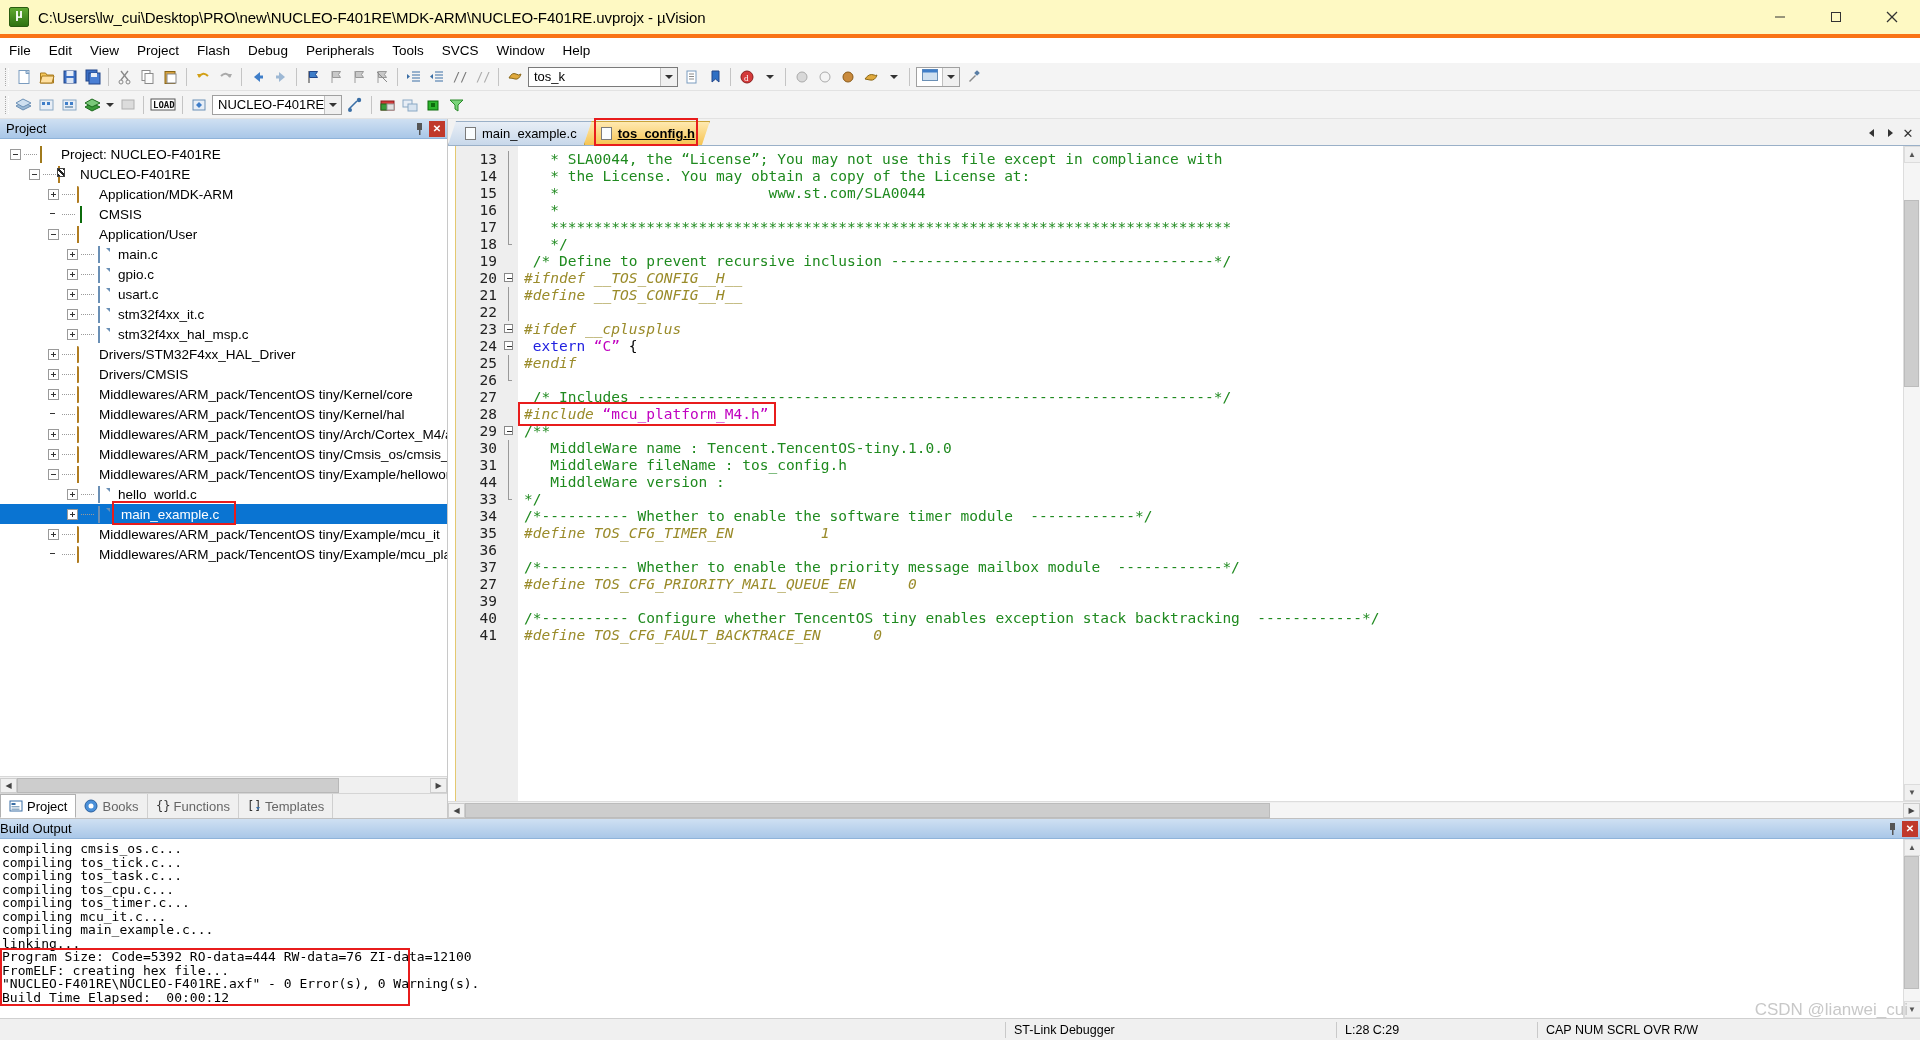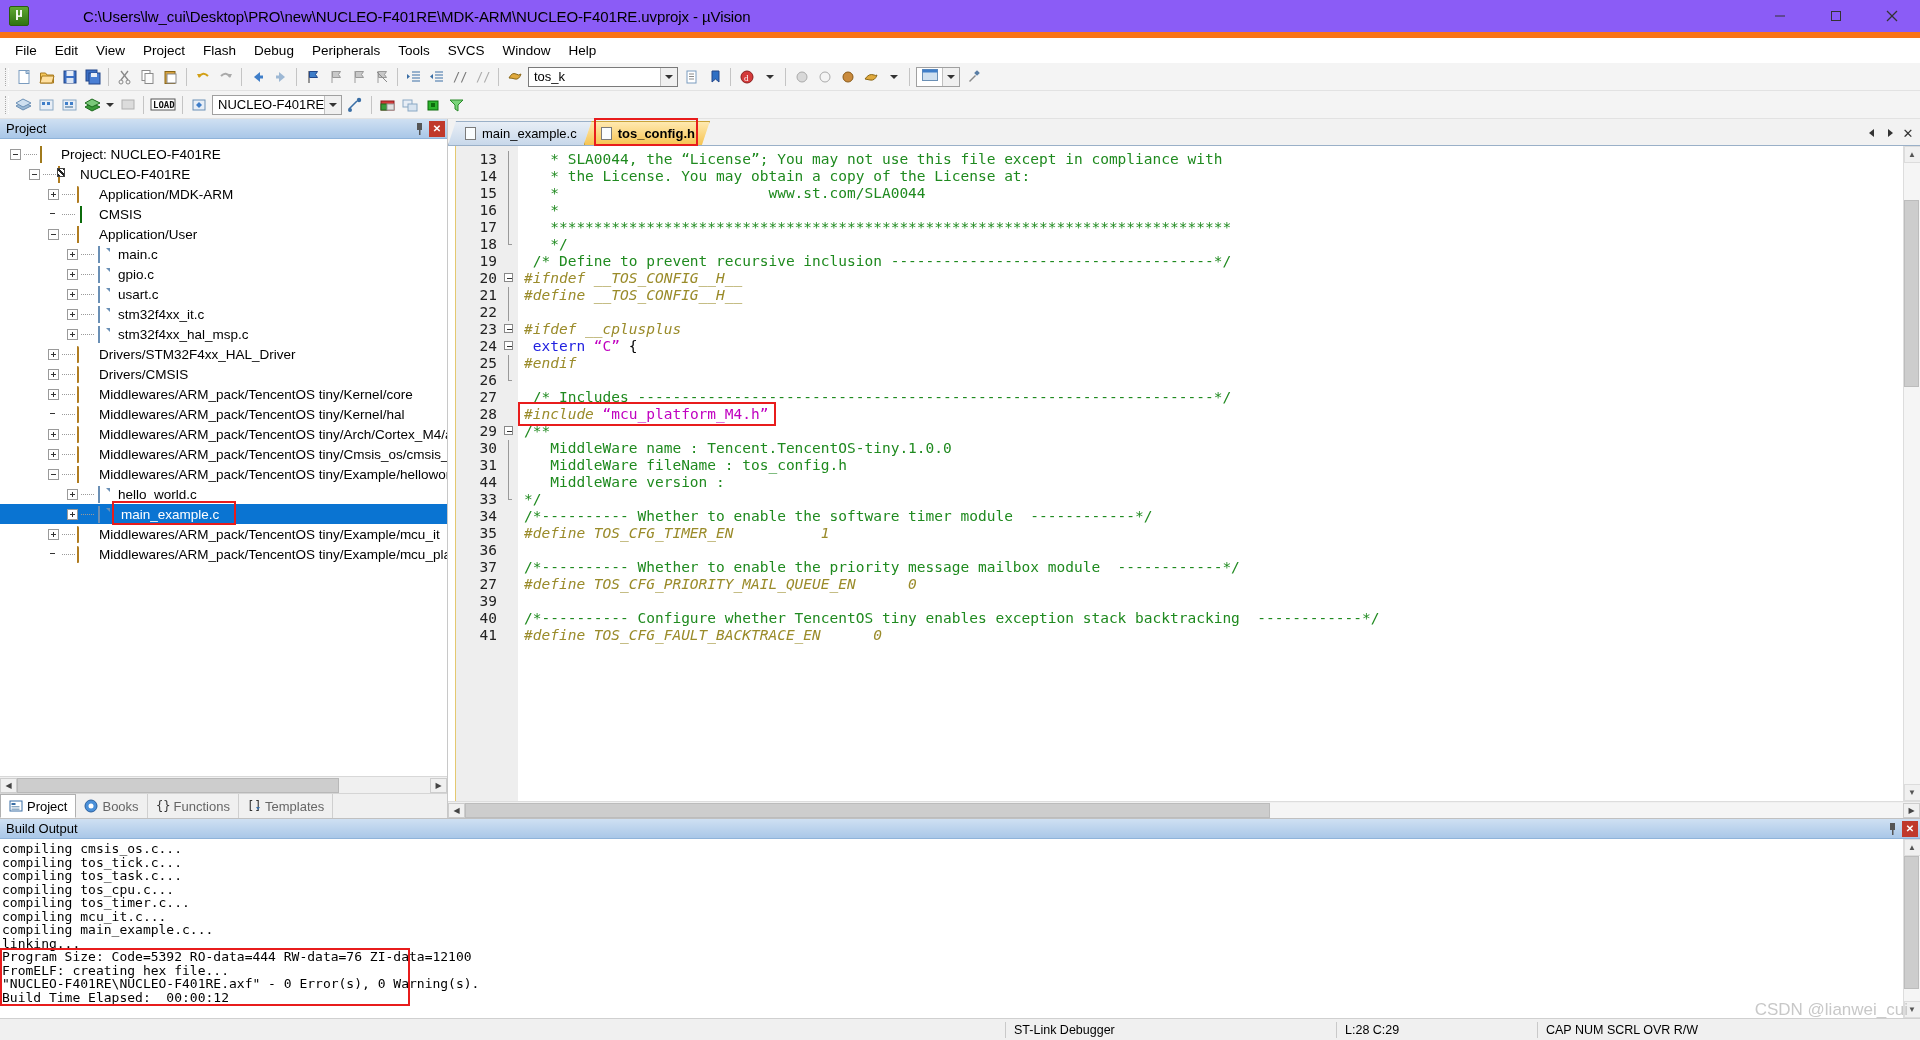--- a/index.html
+++ b/index.html
@@ -15,25 +15,24 @@
   #app {
     width: 1920px; height: 1040px;
     position: relative;
     display: flex; flex-direction: column;
     background: #f0f0f0;
   }
 
   
   .titlebar {
     height: 38px;
-    background: #8b5cf6;
+    background: #fef9c3;
     display: flex; align-items: center;
     flex: 0 0 38px;
-    border-bottom: 6px solid #f97316;
-    gap: 45px;
+    border-bottom: 4px solid #f97316;
   }
   .app-icon {
     width: 20px; height: 20px;
     margin-left: 9px; margin-right: 9px;
     background: linear-gradient(#5fa832,#2f7311);
     border: 1px solid #2a5c10;
     border-radius: 2px;
     position: relative;
     flex: 0 0 20px;
   }
@@ -55,21 +54,20 @@
     display: flex; align-items: center; justify-content: center;
     color: #333;
   }
   .win-btn svg { display:block; }
 
   
   .menubar {
     height: 25px; flex: 0 0 25px;
     background: #ffffff;
     display: flex; align-items: center;
-    padding-left: 6px;
   }
   .menu-item {
     padding: 3px 9px;
     font-size: 13.5px; color: #000;
     white-space: nowrap;
   }
 
   
   .toolbar {
     display: flex; align-items: center;
@@ -367,21 +365,21 @@
   .build-pane {
     flex: 0 0 200px; height: 200px;
     display: flex; flex-direction: column;
     background: #fff;
     border-top: 1px solid #c0c0c0;
   }
   .build-caption {
     height: 20px; flex: 0 0 20px;
     background: linear-gradient(#cfe0f2,#a9c7e8);
     display:flex;align-items:center;
-    font-size:13px;padding-left:6px;
+    font-size:13px;
     border-bottom:1px solid #8fb3d9;
   }
   .build-caption .cap-title{flex:1;}
   .build-body {
     flex: 1 1 auto; min-height:0; position: relative;
     display:flex;
     background:#fff;
   }
   .build-text {
     flex:1 1 auto; min-width:0;
@@ -978,21 +976,21 @@
       </div>
 
       <div class="editor-pane">
         <div class="tabstrip" id="tabstrip">
           <div class="etab">
               <span class="tab-file-ico"></span>
               <span>main_example.c</span>
             </div>
             <div class="etab active">
               <span class="tab-file-ico"></span>
-              <span style="">tos_config.h</span>
+              <span style="text-decoration: underline;">tos_config.h</span>
             </div>
             <div class="tab-scrollers">
             <div class="tab-scroll-btn">
               <svg width="10" height="10">
                   <path d="M7 1 L2 5 L7 9 Z" fill="#333"></path>
                 </svg>
             </div>
             <div class="tab-scroll-btn">
               <svg width="10" height="10">
                   <path d="M3 1 L8 5 L3 9 Z" fill="#333"></path>

